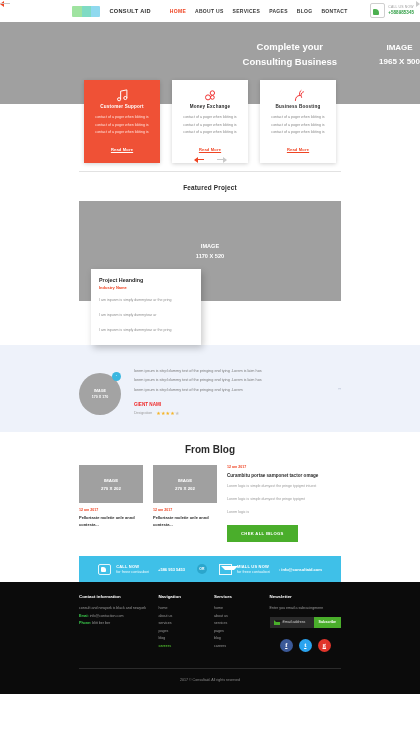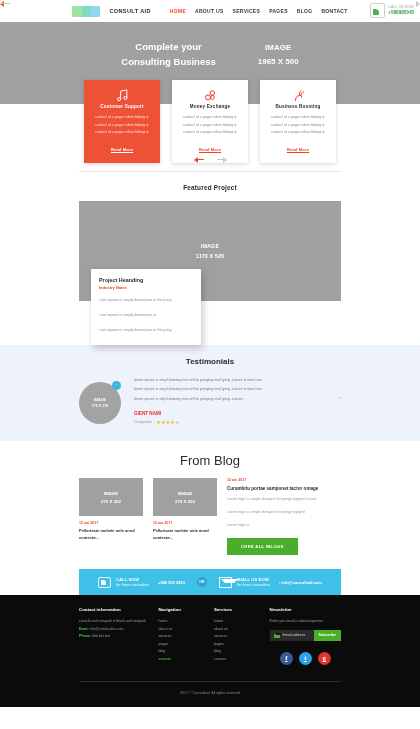--- a/index.html
+++ b/index.html
@@ -37,21 +37,21 @@
     content: ""; position: absolute; left: 2px; bottom: 2px;
     width: 6px; height: 6px; background: #4cb050; border-radius: 1px 4px 1px 1px;
   }
   .call-txt { line-height: 1.3; }
   .call-txt .l1 { font-size: 3.4px; color: #9a9a9a; letter-spacing: .2px; }
   .call-txt .l2 { font-size: 4.6px; color: #2f9e44; font-weight: bold; }
 
   
   .hero {
     height: 66px; background: #a0a0a0;
-    display: flex; align-items: center; justify-content: center; gap: 42px;
+    display: flex; align-items: center; justify-content: flex-end; gap: 42px;
   }
   .hero h1 { font-size: 9.5px; color: #ffffff; font-weight: bold; line-height: 1.55; text-align: center; }
   .hero .ph { font-size: 8px; color: #ffffff; font-weight: bold; line-height: 1.8; text-align: center; }
 
   
   .cards-band { position: relative; background: #fff; padding: 0; }
   .cards-band .grey-top { height: 16px; background: #a0a0a0; }
   .cards-wrap {
     position: absolute; top: -8px; left: 0; width: 100%;
     display: flex; justify-content: center; gap: 12px;
@@ -128,21 +128,21 @@
   .testi-name { font-size: 4.6px; font-weight: bold; color: #ef2a2a; margin-top: 7px; }
   .testi-meta { display: flex; align-items: center; gap: 4px; margin-top: 3px; }
   .testi-meta .desig { font-size: 3.6px; color: #9a9a9a; }
   .stars { display: flex; gap: .5px; font-size: 5px; letter-spacing: -.3px; }
   .stars .on { color: #f5b427; }
   .stars .off { color: #c5c5c5; }
   .quote { float: right; font-size: 6px; color: #b9c2d4; font-weight: bold; margin-top: -8px; }
 
   
   .blog { padding: 12px 0 14px; text-align: center; }
-  .blog h2 { font-size: 13px; font-weight: normal; color: #2b2b2b; }
+  .blog h2 { font-size: 10px; font-weight: bold; color: #2b2b2b; }
   .blog-row { display: flex; gap: 10px; width: 262px; margin: 10px auto 0; text-align: left; }
   .bcard { width: 64px; }
   .bthumb {
     width: 64px; height: 38px; background: #a0a0a0;
     display: flex; flex-direction: column; align-items: center; justify-content: center; gap: 3px;
   }
   .bthumb .ph { font-size: 4.4px; color: #ffffff; font-weight: bold; }
   .bdate { font-size: 3.6px; color: #ef4423; font-weight: bold; margin-top: 5px; }
   .btitle { font-size: 4px; color: #2b2b2b; font-weight: bold; line-height: 1.7; margin-top: 3px; }
   .bmain { flex: 1; }
@@ -312,21 +312,20 @@
         <p>I am inpusm is simply dummytear ar the pring</p>
       </div>
     </div>
     <div class="proj-arrows">
       <div class="a arrow-l"></div>
       <div class="a arrow-r"></div>
     </div>
   </div>
 
   <div class="testi">
-    <h2>Testimonials</h2>
     <div class="testi-row">
       <div class="avatar">
         <div class="badge">”</div>
         <div class="ph">IMAGE</div>
         <div class="ph">170 X 170</div>
       </div>
       <div class="testi-body">
         <p>lorem ipsum is sitrpl dummy test of the pringing end tying .Lorem is laim hos</p>
         <p>lorem ipsum is sitrpl dummy test of the pringing end tying .Lorem is laim hos</p>
         <p>lorem ipsum is sitrpl dummy test of the pringing end tying .Lorem</p>

